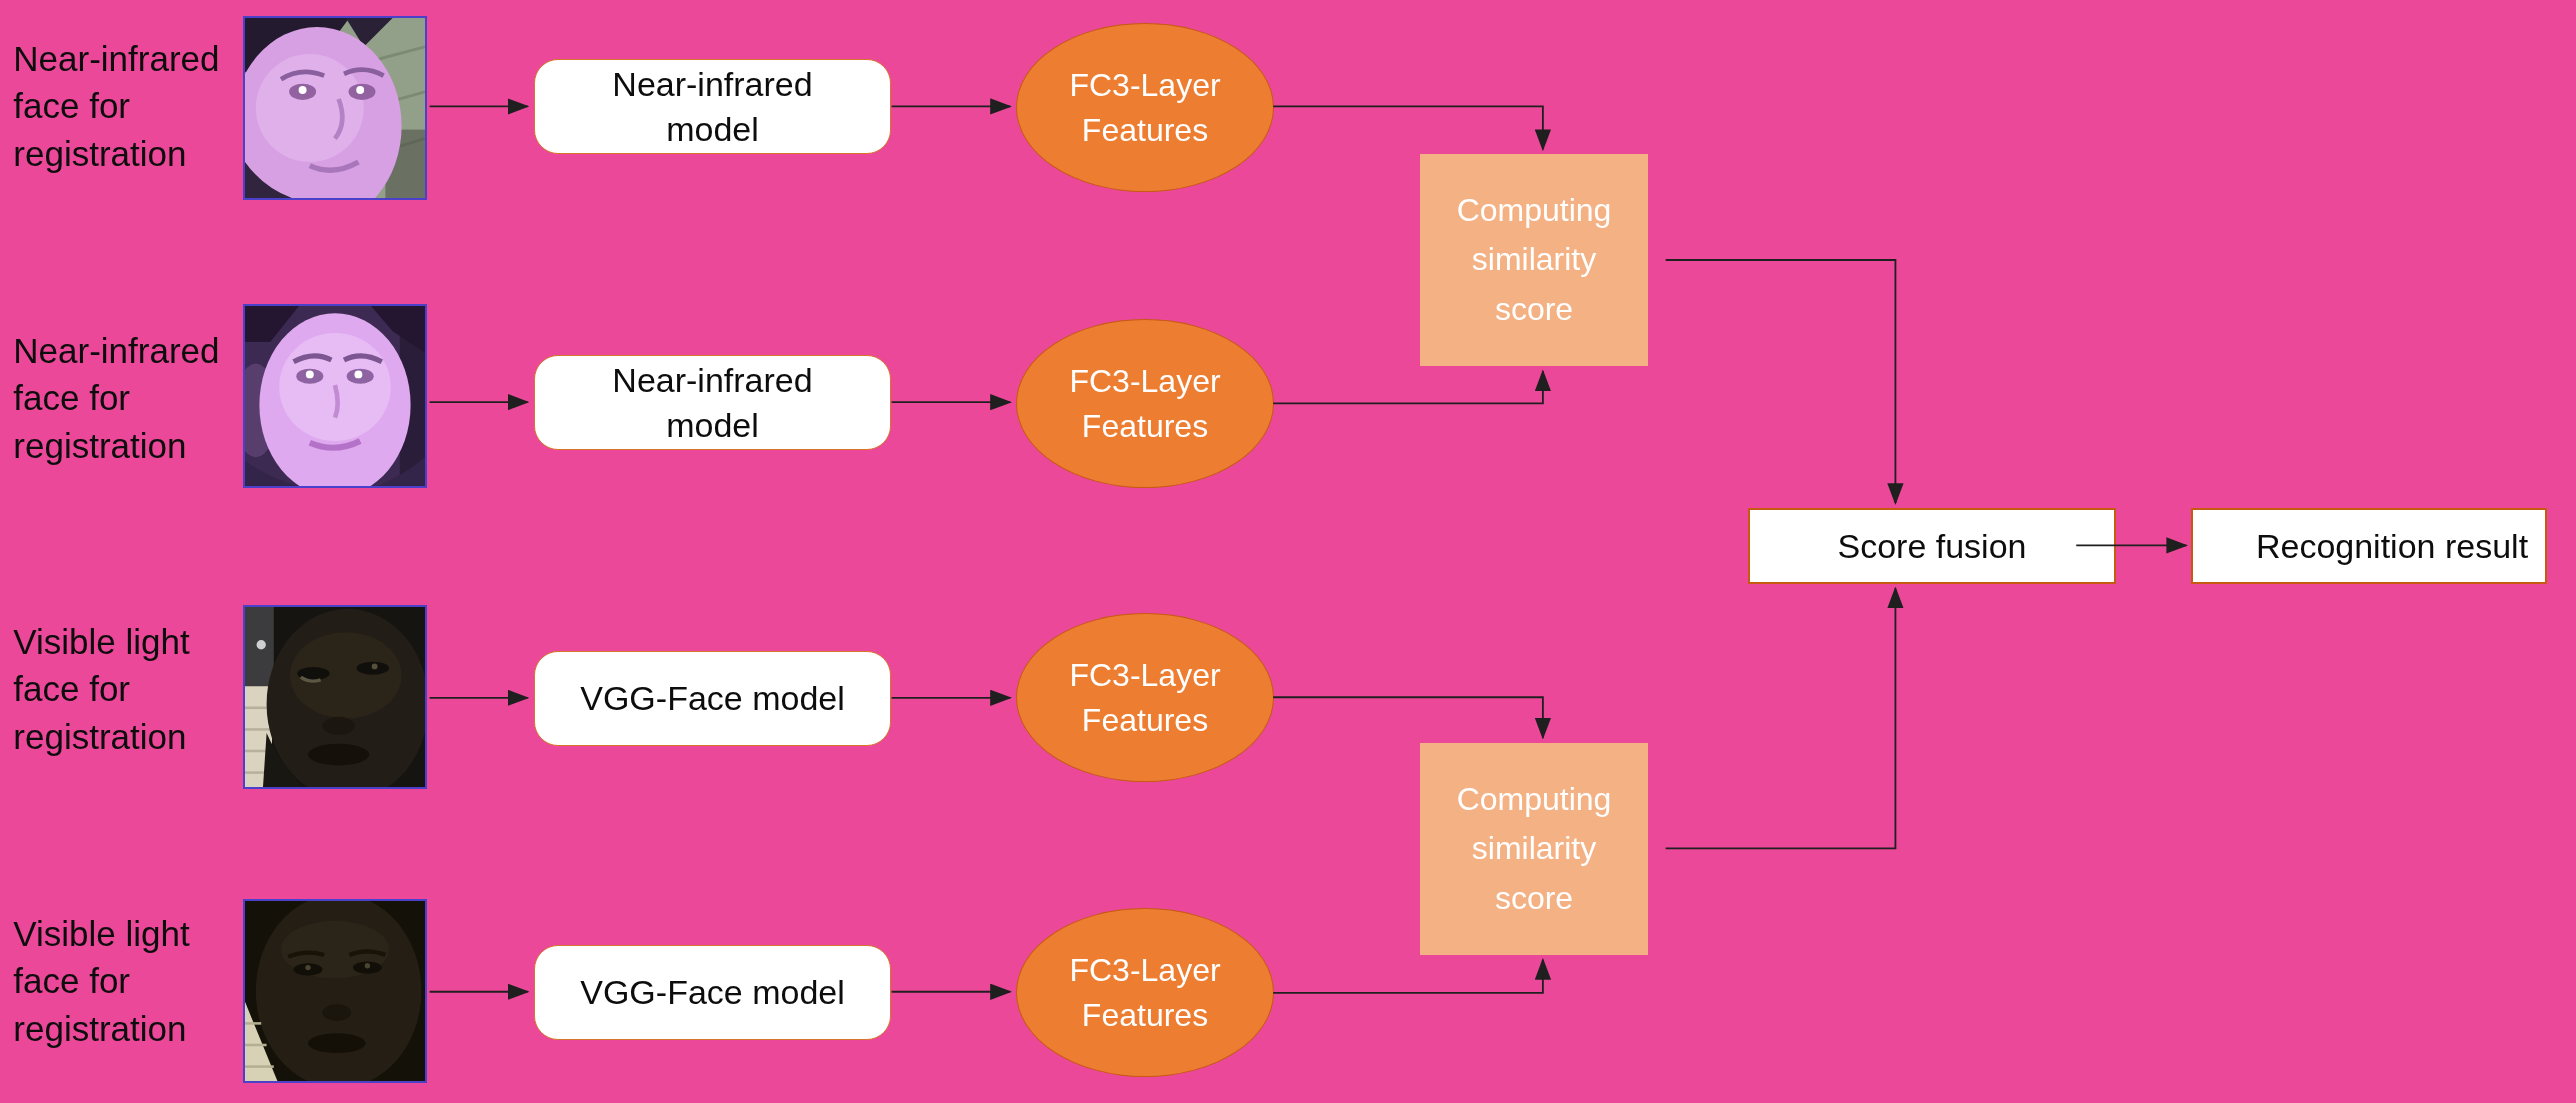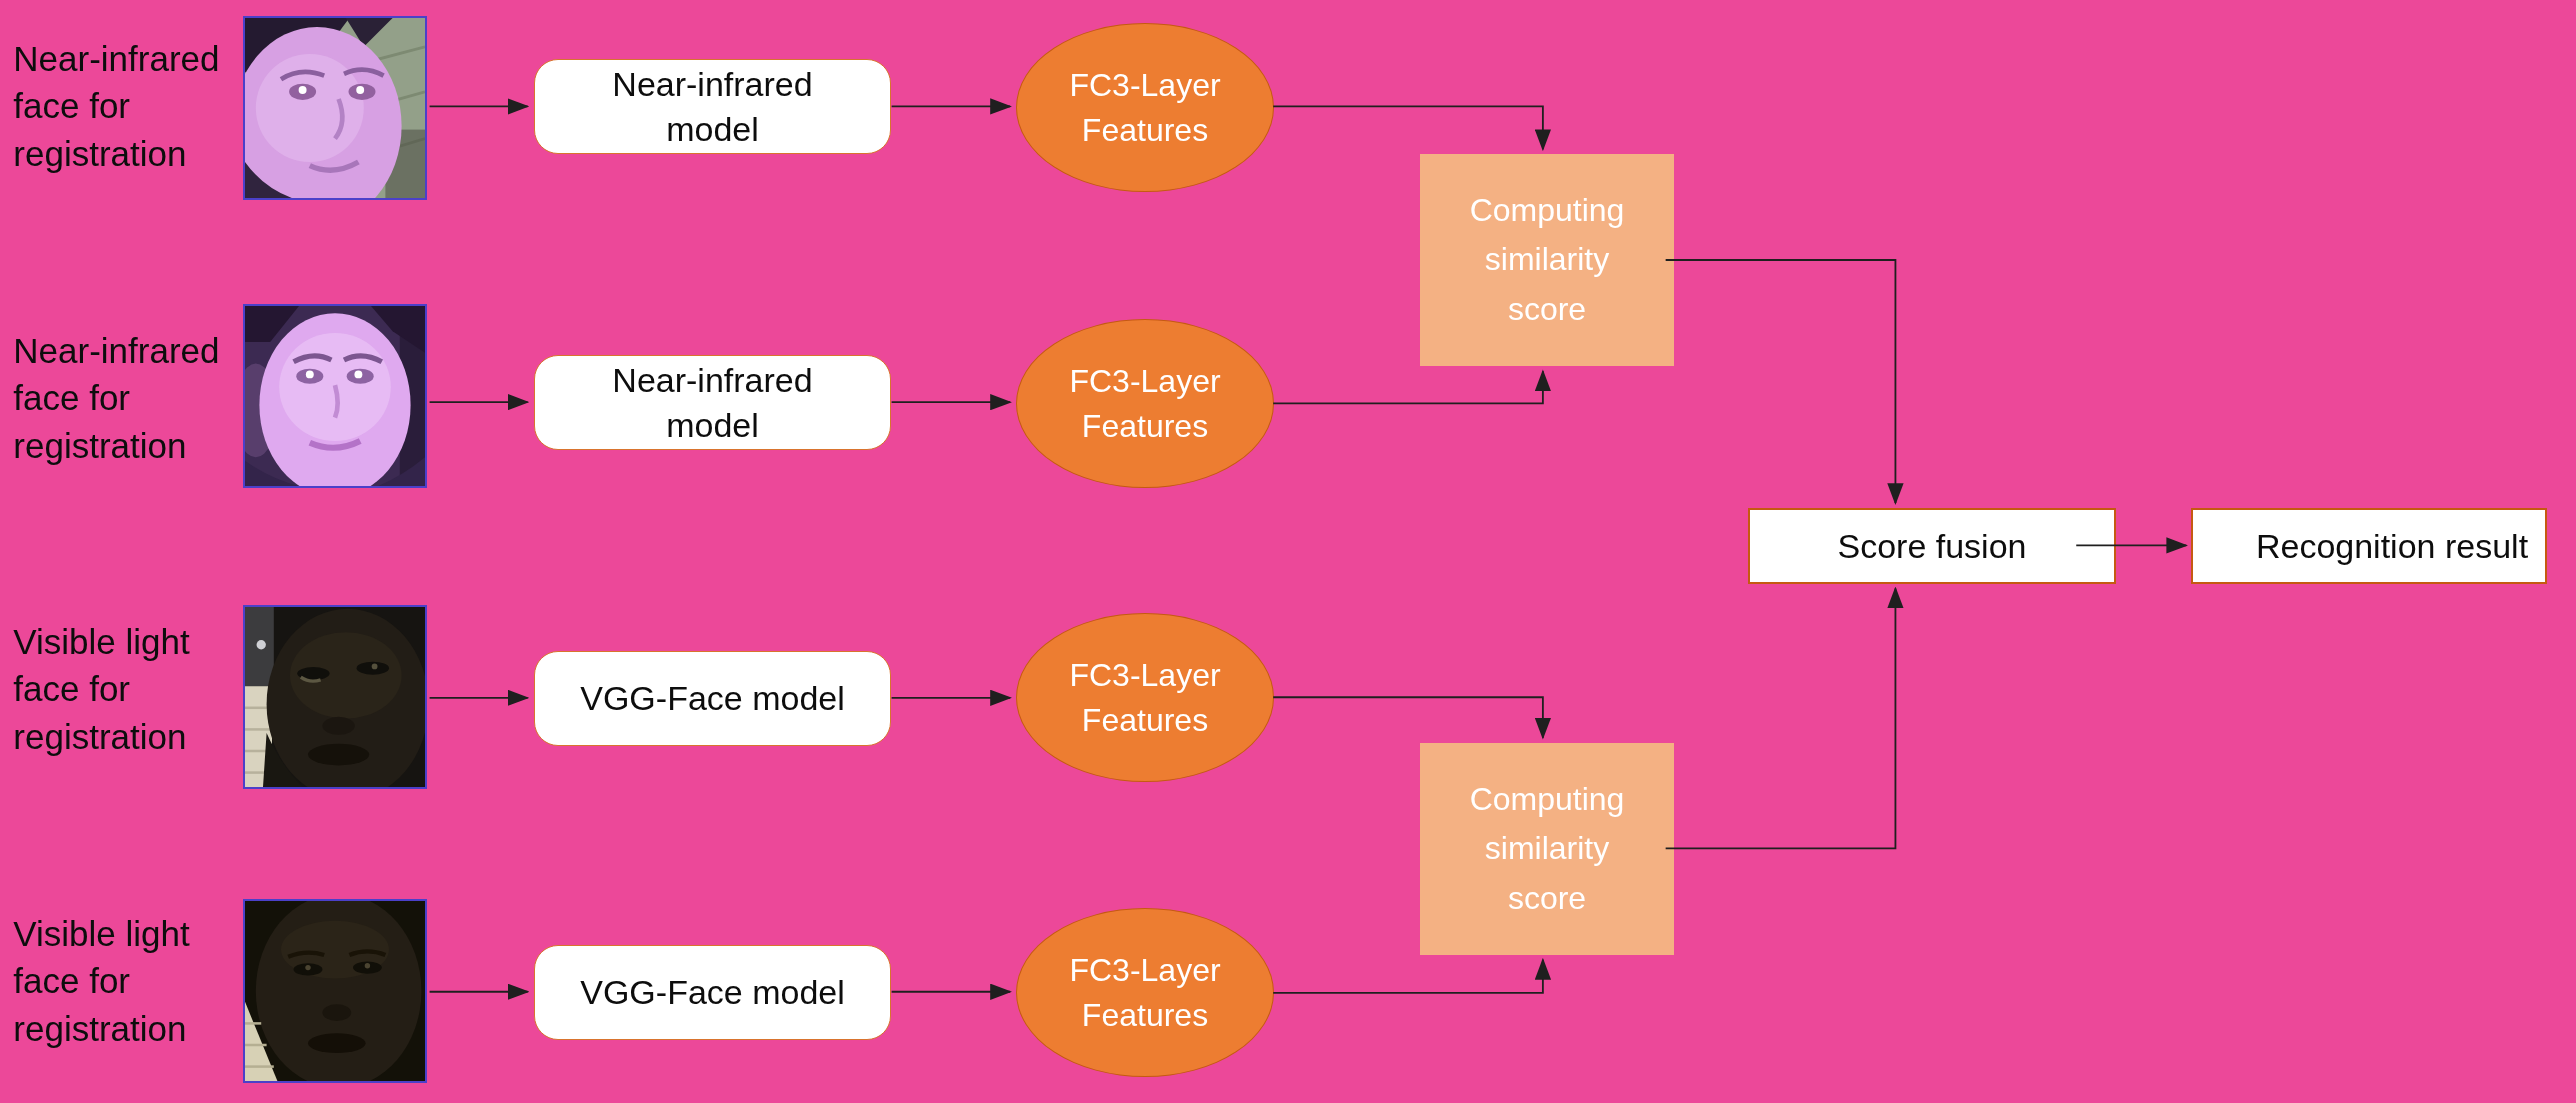--- a/index.html
+++ b/index.html
@@ -25,21 +25,21 @@
     left:534px;width:357px;height:95px;
     background:#ffffff;border:1.8px solid #d9742e;border-radius:24px;
     font-size:34px;line-height:1.3;color:#0d0d0d;white-space:pre-line;
   }
   .ellipse-node{
     left:1016px;width:258px;height:169px;
     background:#ed7d31;border:1.2px solid #c55a11;border-radius:50%;
     color:#ffffff;font-size:32px;line-height:1.4;white-space:pre-line;
   }
   .sim-box{
-    left:1420px;width:254px;height:212px;
+    left:1420px;width:228px;height:212px;
     background:#f4b183;color:#ffffff;
     font-size:32px;line-height:1.55;white-space:pre-line;
   }
   .fusion-box,.result-box{
     top:508px;height:76px;background:#ffffff;
     border:2.4px solid #c55a11;font-size:34px;color:#0d0d0d;
   }
   .fusion-box{left:1709px;width:368px;margin-left:39px;}
   .result-box{left:2191px;width:356px;padding-left:46px;}
   .connector-layer{position:absolute;left:0;top:0;width:2576px;height:1103px;pointer-events:none;}

